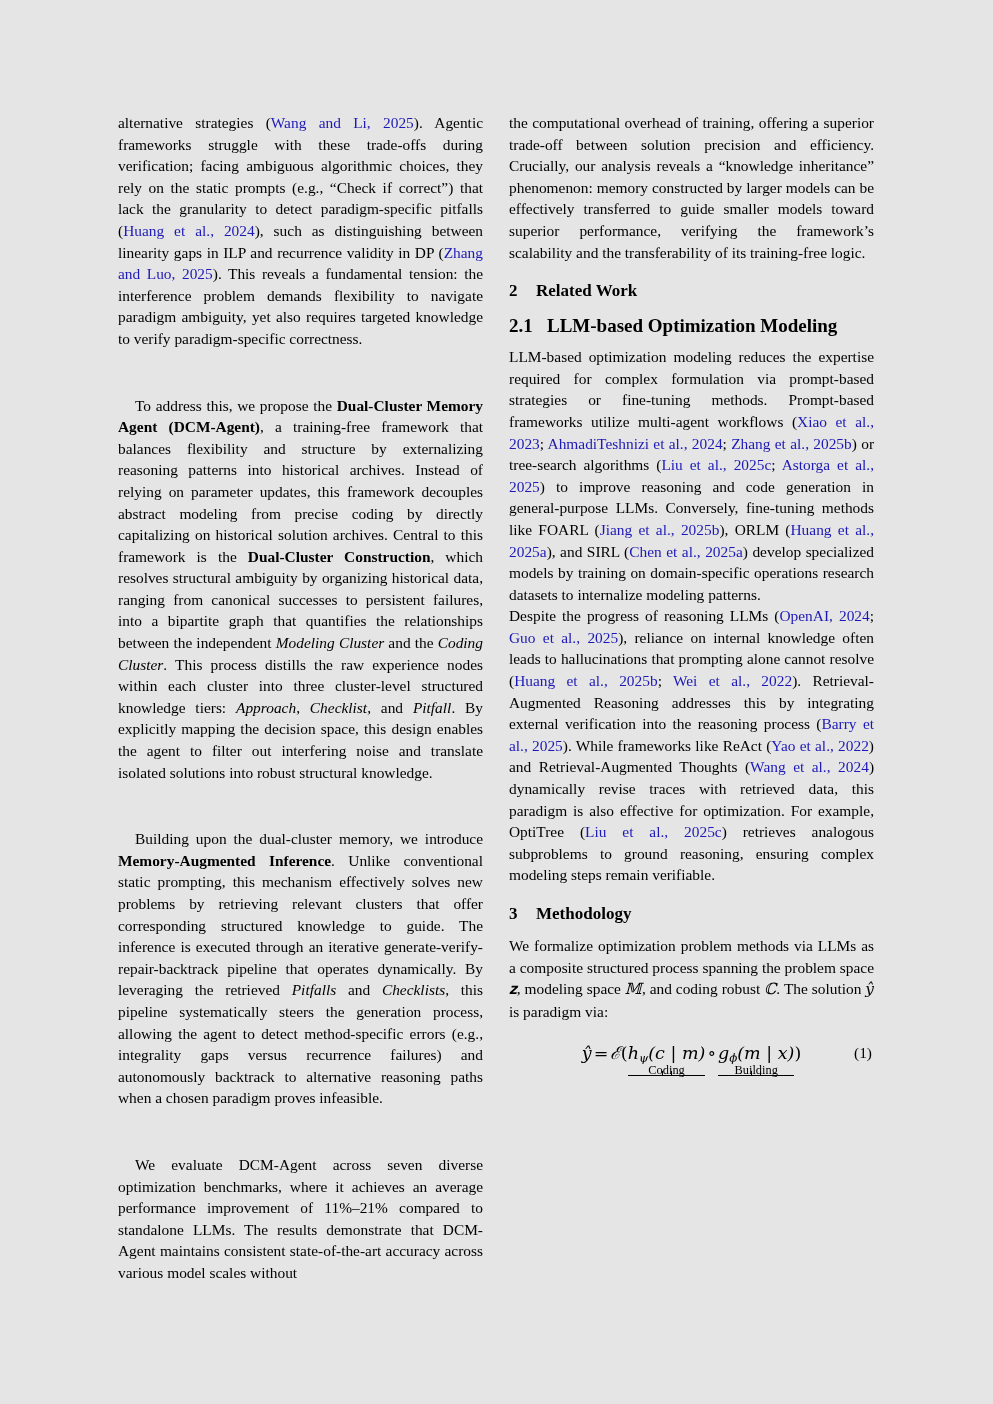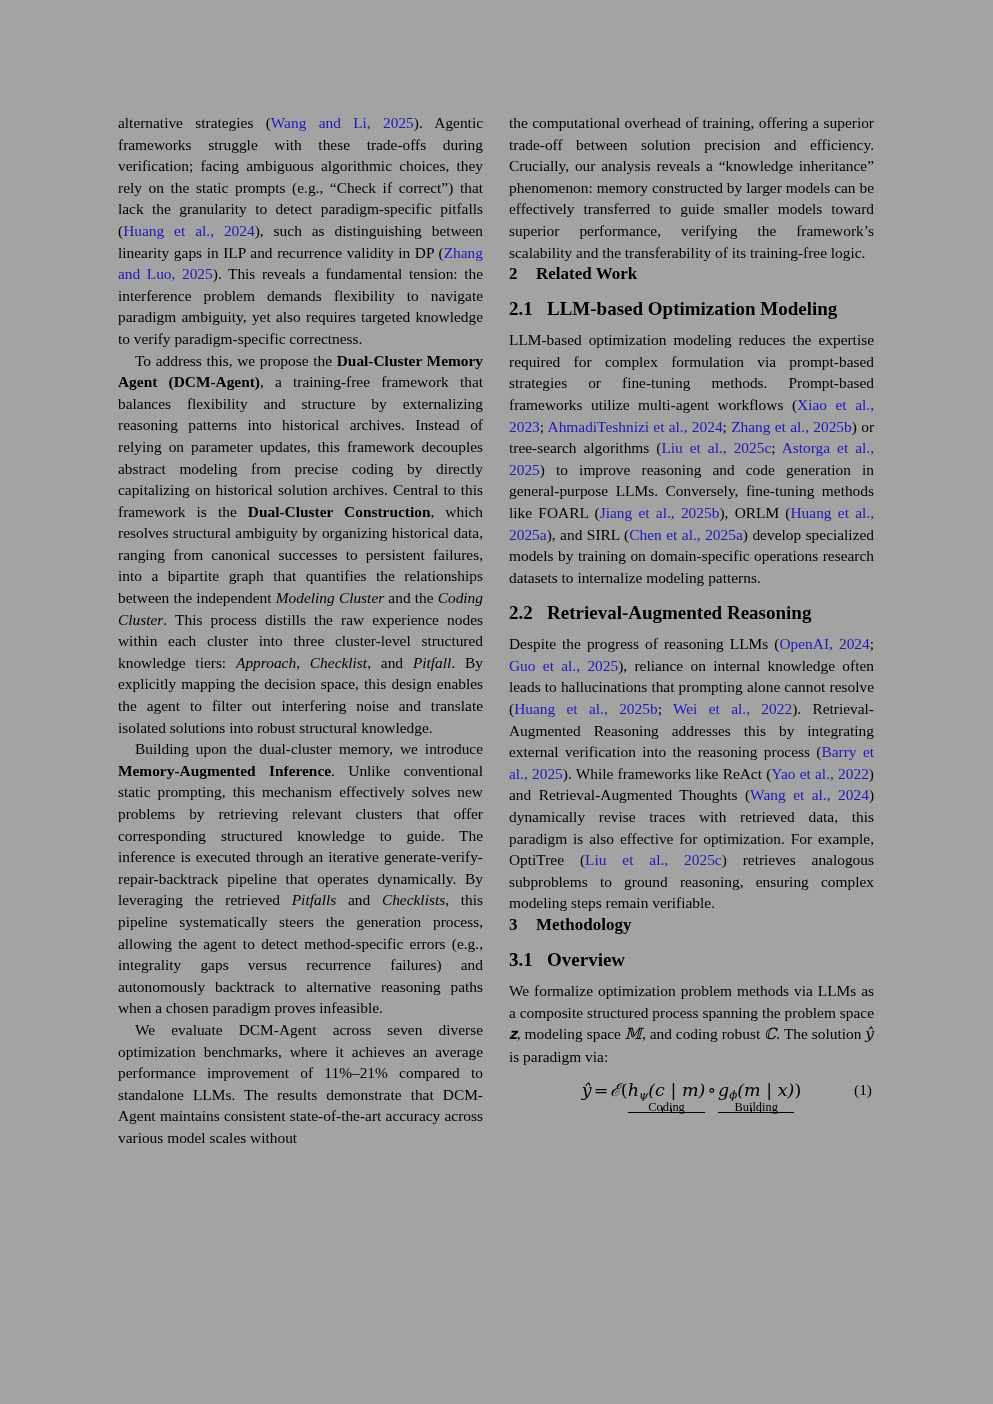--- a/index.html
+++ b/index.html
@@ -8,21 +8,21 @@
     background: #ffffff;
   }
   body {
     font-family: "Liberation Serif", "DejaVu Serif", serif;
     color: #000000;
   }
   #page {
     position: relative;
     width: 993px;
     height: 1404px;
-    background: #a3a3a3;
+    background: #e5e5e5;
     overflow: hidden;
   }
   #content {
     position: absolute;
     left: 118px;
     top: 112px;
     width: 757px;
     height: 1200px;
     display: flex;
     gap: 26px;
@@ -34,26 +34,27 @@
   p {
     margin: 0;
     font-size: 15.4px;
     line-height: 21.6px;
     text-align: justify;
     text-justify: inter-word;
     hyphens: manual;
   }
   p.indent {
     text-indent: 17px;
+    margin-top: 45px;
   }
   .sec {
     font-weight: bold;
     font-size: 17px;
     line-height: 21px;
-    margin-top: 0;
+    margin-top: 17px;
     margin-bottom: 11px;
   }
   .sec .num {
     display: inline-block;
     min-width: 27px;
   }
   .subsec {
     font-weight: bold;
     font-size: 19px;
     line-height: 20px;
@@ -66,21 +67,21 @@
   }
   .cite {
     color: #1d19b5;
   }
   b, .bold { font-weight: bold; }
   i, .ital { font-style: italic; }
 
   
   .eqwrap {
     position: relative;
-    margin-top: 10px;
+    margin-top: 18px;
     height: 76px;
   }
   .eqbody {
     position: absolute;
     left: 0;
     right: 0;
     top: 0;
     text-align: center;
     font-family: "DejaVu Serif", serif;
     font-size: 17.5px;
@@ -173,32 +174,26 @@
 
       <div class="sec">
         <span class="num">2</span><span>Related Work</span>
       </div>
 
       <div class="subsec">
         <span class="num">2.1</span><span>LLM-based Optimization Modeling</span>
       </div>
       <p><span>LLM-based optimization modeling reduces the expertise required for complex formulation via prompt-based strategies or fine-tuning methods. Prompt-based frameworks utilize multi-agent workflows (</span><span class="cite">Xiao et al., 2023</span><span>; </span><span class="cite">AhmadiTeshnizi et al., 2024</span><span>; </span><span class="cite">Zhang et al., 2025b</span><span>) or tree-search algorithms (</span><span class="cite">Liu et al., 2025c</span><span>; </span><span class="cite">Astorga et al., 2025</span><span>) to improve reasoning and code generation in general-purpose LLMs. Conversely, fine-tuning methods like FOARL (</span><span class="cite">Jiang et al., 2025b</span><span>), ORLM (</span><span class="cite">Huang et al., 2025a</span><span>), and SIRL (</span><span class="cite">Chen et al., 2025a</span><span>) develop specialized models by training on domain-specific operations research datasets to internalize modeling patterns.</span></p>
 
-      <div class="subsec">
-        <span class="num">2.2</span><span>Retrieval-Augmented Reasoning</span>
-      </div>
       <p><span>Despite the progress of reasoning LLMs (</span><span class="cite">OpenAI, 2024</span><span>; </span><span class="cite">Guo et al., 2025</span><span>), reliance on internal knowledge often leads to hallucinations that prompting alone cannot resolve (</span><span class="cite">Huang et al., 2025b</span><span>; </span><span class="cite">Wei et al., 2022</span><span>). Retrieval-Augmented Reasoning addresses this by integrating external verification into the reasoning process (</span><span class="cite">Barry et al., 2025</span><span>). While frameworks like ReAct (</span><span class="cite">Yao et al., 2022</span><span>) and Retrieval-Augmented Thoughts (</span><span class="cite">Wang et al., 2024</span><span>) dynamically revise traces with retrieved data, this paradigm is also effective for optimization. For example, OptiTree (</span><span class="cite">Liu et al., 2025c</span><span>) retrieves analogous subproblems to ground reasoning, ensuring complex modeling steps remain verifiable.</span></p>
 
       <div class="sec">
         <span class="num">3</span><span>Methodology</span>
       </div>
 
-      <div class="subsec">
-        <span class="num">3.1</span><span>Overview</span>
-      </div>
       <p><span>We formalize optimization problem methods via LLMs as a composite structured process spanning the problem space </span><span class="mcal">𝐳</span><span>, modeling space </span><span class="mcal">𝕄</span><span>, and coding robust </span><span class="mcal">ℂ</span><span>. The solution </span><span class="mcal">ŷ</span><span> is paradigm via:</span></p>
 
       <div class="eqwrap">
         <div class="eqbody">
           <span class="mvar">ŷ</span><span class="mop">=</span><span class="mcal">ℰ</span><span>(</span><span class="brgroup"><span class="inner"><span class="mvar">h</span><span class="msub">ψ</span><span class="mvar">(c | m)</span></span><span class="brace">
                 <span class="bline"></span>
                 <span class="bnub"></span>
                 <span class="bnub2"></span>
               </span><span class="brlabel">Coding</span></span><span class="mop">∘</span><span class="brgroup"><span class="inner"><span class="mvar">g</span><span class="msub">ϕ</span><span class="mvar">(m | x)</span></span><span class="brace">
                 <span class="bline"></span>

